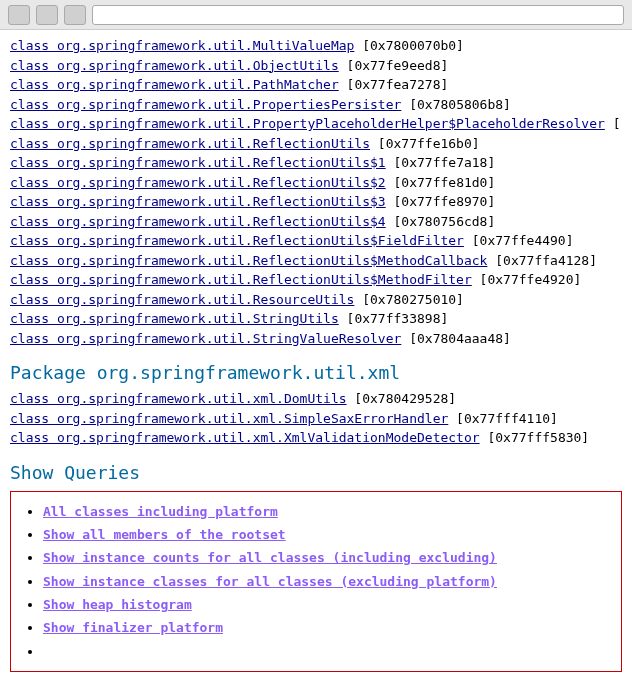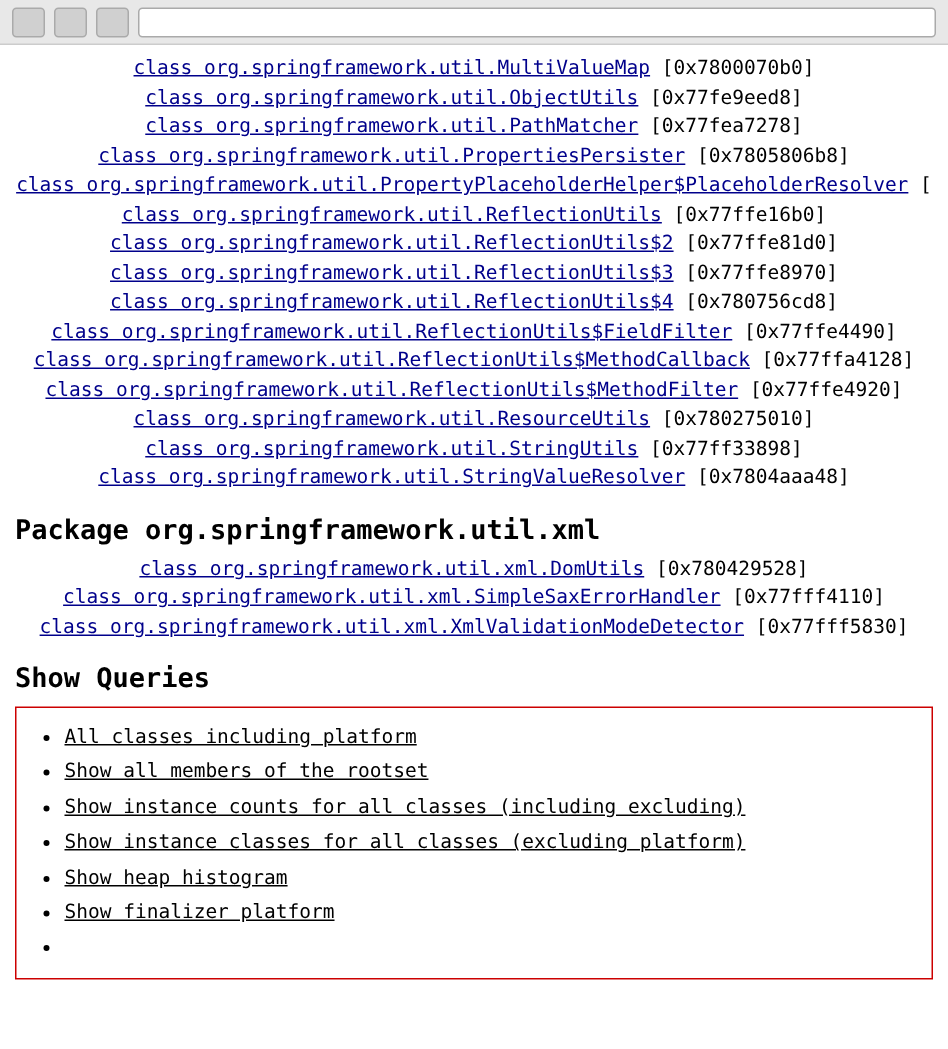--- a/index.html
+++ b/index.html
@@ -70,42 +70,42 @@
       background: #fff;
     }
     a {
       color: #00008B;
       text-decoration: underline;
     }
     .class-line {
       display: block;
       line-height: 1.5;
       white-space: nowrap;
-      text-align: center;
     }
     .section-header {
       font-size: 18px;
       font-family: monospace;
-      font-weight: bold;
+      font-weight: normal;
       margin: 14px 0 6px 0;
-      color: #000000;
+      color: #0369a1;
     }
     .other-queries-box {
       border: 1px solid #cc0000;
       margin-top: 8px;
       padding: 8px 12px;
     }
     .other-queries-box ul {
       list-style-type: disc;
       padding-left: 20px;
       line-height: 1.8;
     }
     .other-queries-box ul li a {
-      color: #000000;
+      color: #8b5cf6;
       text-decoration: underline;
+      font-weight: bold;
     }
   </style>
 </head>
 <body>
 
 <div class="browser-bar">
   <button class="nav-btn"></button>
   <button class="nav-btn"></button>
   <button class="reload-btn"></button>
   <div class="address-bar">
@@ -116,20 +116,21 @@
 
 <div class="content">
 
   <div id="class-list">
       <span class="class-line"><a href="#">class org.springframework.util.MultiValueMap</a> [0x7800070b0]</span>
       <span class="class-line"><a href="#">class org.springframework.util.ObjectUtils</a> [0x77fe9eed8]</span>
       <span class="class-line"><a href="#">class org.springframework.util.PathMatcher</a> [0x77fea7278]</span>
       <span class="class-line"><a href="#">class org.springframework.util.PropertiesPersister</a> [0x7805806b8]</span>
       <span class="class-line"><a href="#">class org.springframework.util.PropertyPlaceholderHelper$PlaceholderResolver</a> [</span>
       <span class="class-line"><a href="#">class org.springframework.util.ReflectionUtils</a> [0x77ffe16b0]</span>
+      <span class="class-line"><a href="#">class org.springframework.util.ReflectionUtils$1</a> [0x77ffe7a18]</span>
       <span class="class-line"><a href="#">class org.springframework.util.ReflectionUtils$2</a> [0x77ffe81d0]</span>
       <span class="class-line"><a href="#">class org.springframework.util.ReflectionUtils$3</a> [0x77ffe8970]</span>
       <span class="class-line"><a href="#">class org.springframework.util.ReflectionUtils$4</a> [0x780756cd8]</span>
       <span class="class-line"><a href="#">class org.springframework.util.ReflectionUtils$FieldFilter</a> [0x77ffe4490]</span>
       <span class="class-line"><a href="#">class org.springframework.util.ReflectionUtils$MethodCallback</a> [0x77ffa4128]</span>
       <span class="class-line"><a href="#">class org.springframework.util.ReflectionUtils$MethodFilter</a> [0x77ffe4920]</span>
       <span class="class-line"><a href="#">class org.springframework.util.ResourceUtils</a> [0x780275010]</span>
       <span class="class-line"><a href="#">class org.springframework.util.StringUtils</a> [0x77ff33898]</span>
       <span class="class-line"><a href="#">class org.springframework.util.StringValueResolver</a> [0x7804aaa48]</span>
     </div>

